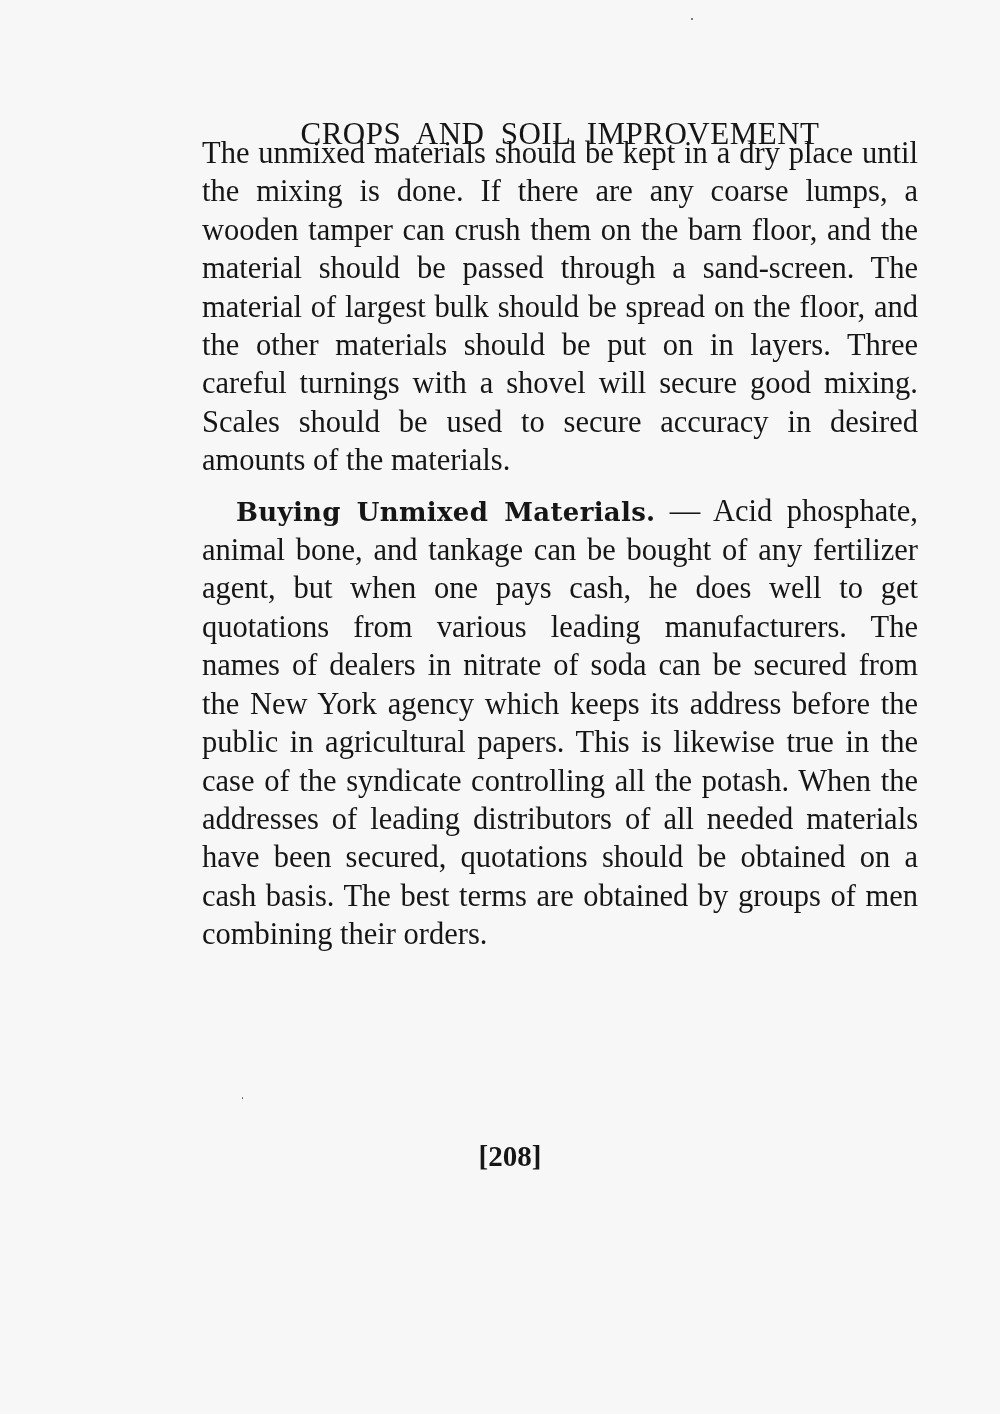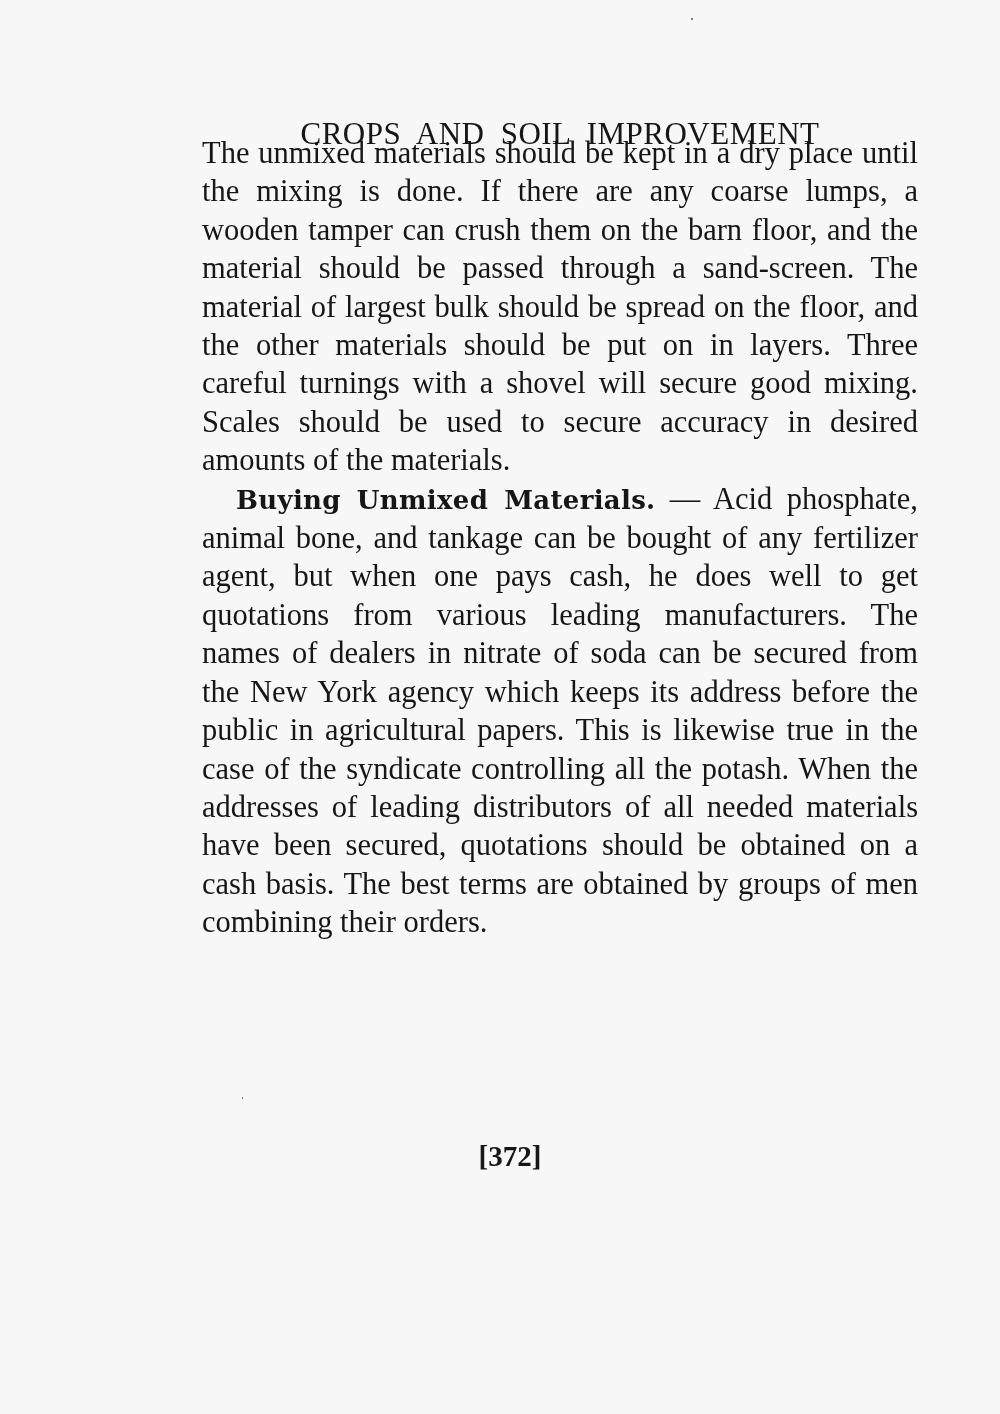--- a/index.html
+++ b/index.html
@@ -28,21 +28,21 @@
     top: 134px;
     font-family: "Liberation Serif", serif;
     font-size: 30.5px;
     line-height: 38.4px;
   }
   .para {
     margin: 0;
     text-align: justify;
     text-align-last: left;
   }
-  .para + .para { text-indent: 34px; }
+  .para + .para { text-indent: 34px; margin-top: 12px; }
   .run-in { font-weight: bold; font-family: "DejaVu Serif", serif; font-size: 26px; letter-spacing: 0.3px; }
   .folio {
     position: absolute;
     left: 400px; width: 220px;
     top: 1140px;
     text-align: center;
     font-family: "Liberation Serif", serif;
     font-size: 29px;
     font-weight: bold;
   }
@@ -51,16 +51,16 @@
 </head>
 <body>
 
 <div class="page-header">CROPS AND SOIL IMPROVEMENT</div>
 
 <div class="body-text">
   <p class="para"><span>The unmixed materials should be kept in a dry place until the mixing is done.  If there are any coarse lumps, a wooden tamper can crush them on the barn floor, and the material should be passed through a sand-screen.  The material of largest bulk should be spread on the floor, and the other materials should be put on in layers.  Three careful turnings with a shovel will secure good mixing.  Scales should be used to secure accuracy in desired amounts of the materials.</span></p>
   <p class="para"><span class="run-in">Buying Unmixed Materials.</span><span> — Acid phosphate, animal bone, and tankage can be bought of any fertilizer agent, but when one pays cash, he does well to get quotations from various leading manufacturers.  The names of dealers in nitrate of soda can be secured from the New York agency which keeps its address before the public in agricultural papers.  This is likewise true in the case of the syndicate controlling all the potash.  When the addresses of leading distributors of all needed materials have been secured, quotations should be obtained on a cash basis.  The best terms are obtained by groups of men combining their orders.</span></p>
 </div>
 
-<div class="folio">[372]</div>
+<div class="folio">[208]</div>
 
 <div class="speck" style="left:691px; top:18px;"></div>
 <div class="speck" style="left:242px; top:1097px; width:1px; height:2px;"></div>
 
 </body></html>

